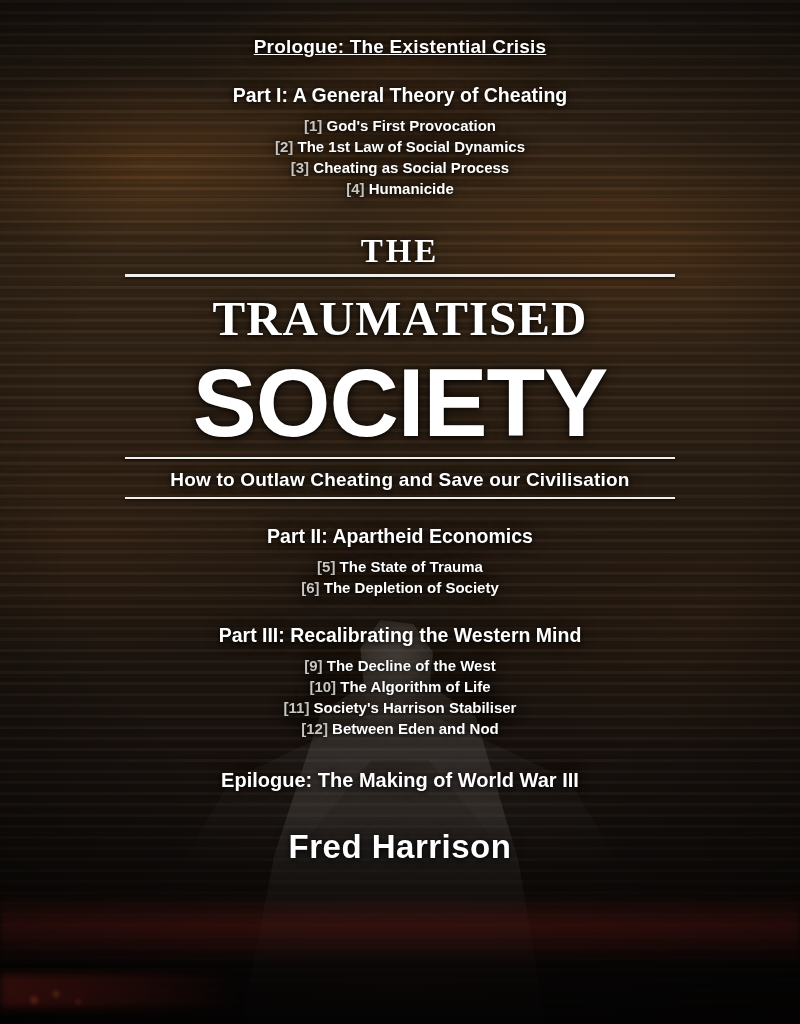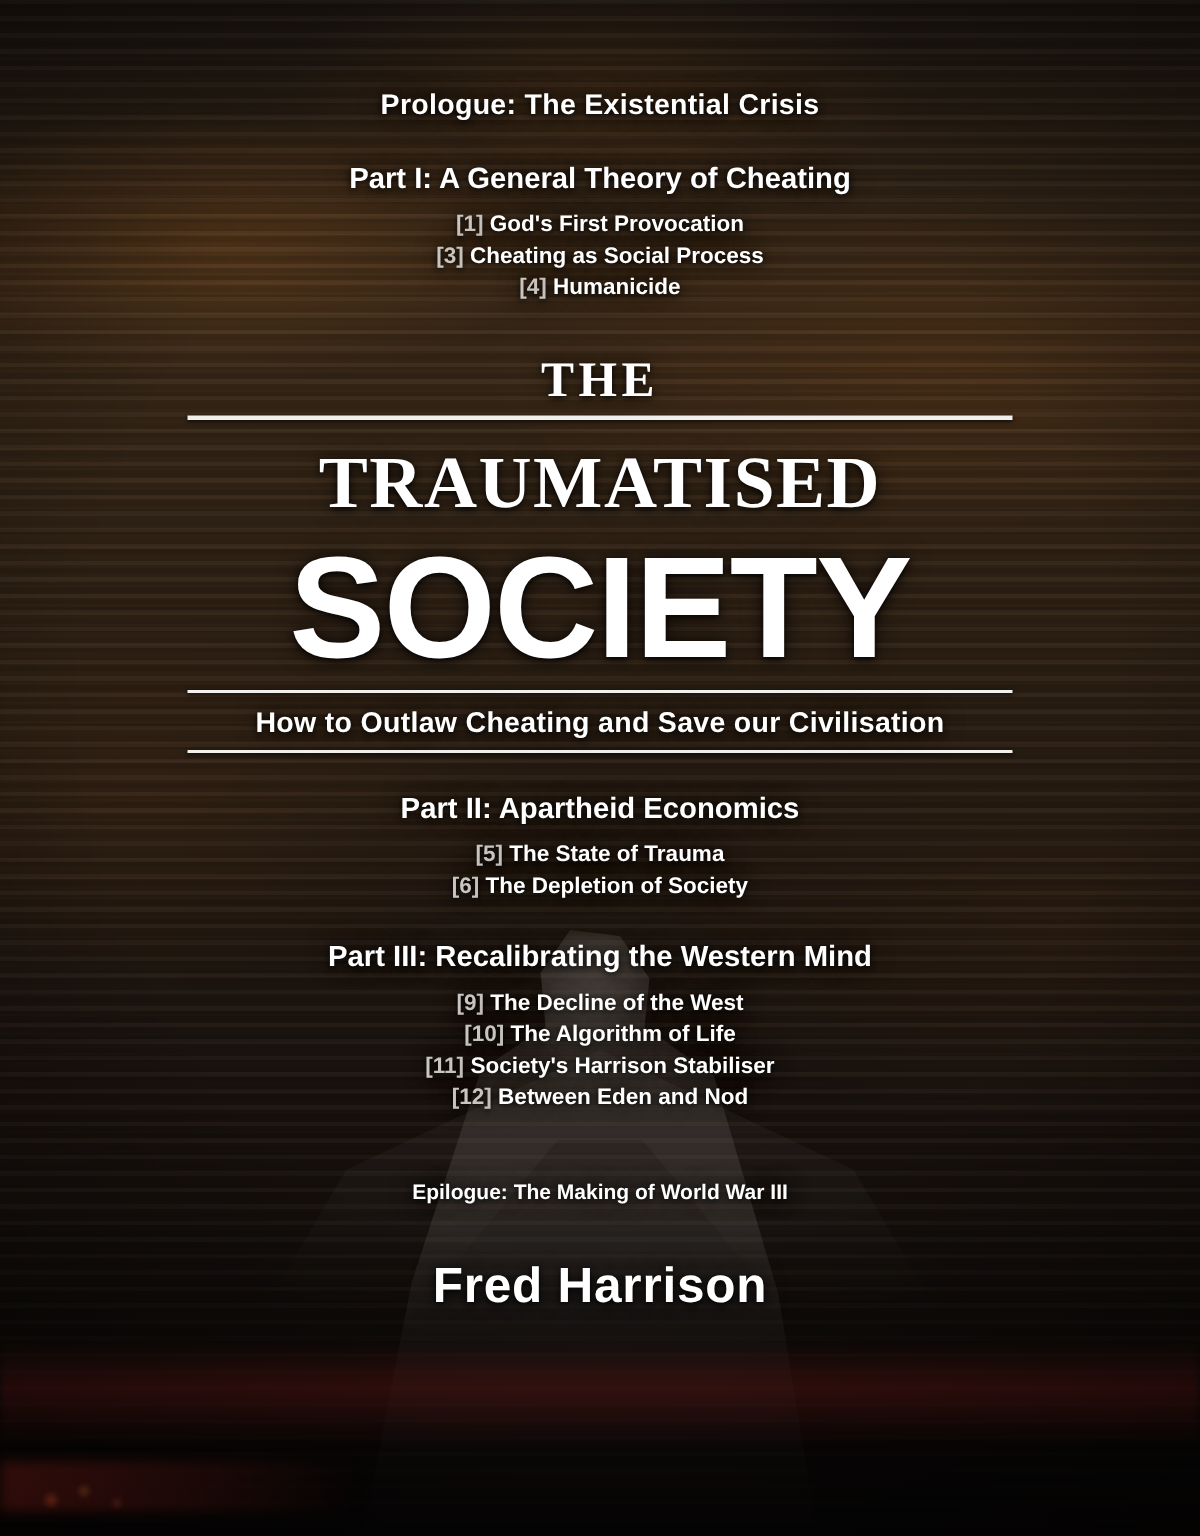--- a/index.html
+++ b/index.html
@@ -155,24 +155,25 @@
   .content {
     position: relative;
     z-index: 5;
     width: 100%;
     height: 100%;
     color: #ffffff;
     text-align: center;
     text-shadow: 0 1px 4px rgba(0,0,0,0.85), 0 0 14px rgba(0,0,0,0.6);
   }
   .prologue {
-    padding-top: 60px;
+    padding-top: 36px;
     font-size: 19px;
     font-weight: bold;
     letter-spacing: 0.2px;
+    text-decoration: underline;
   }
   .part-block {
     margin-top: 26px;
     text-align: center;
   }
   .part-heading {
     font-size: 19.5px;
     font-weight: bold;
     margin-bottom: 8px;
   }
@@ -225,22 +226,22 @@
     margin-top: -2px;
     text-align: center;
   }
   .subtitle {
     font-size: 19px;
     font-weight: bold;
     margin: 10px 0 6px 0;
     letter-spacing: 0.2px;
   }
   .epilogue {
-    margin-top: 44px;
-    font-size: 14px;
+    margin-top: 30px;
+    font-size: 20px;
     font-weight: bold;
   }
   .author {
     margin-top: 36px;
     font-size: 33px;
     font-weight: bold;
     letter-spacing: 0.5px;
   }
 </style>
 </head>
@@ -265,20 +266,24 @@
 
     <div class="prologue">Prologue: The Existential Crisis</div>
 
     <div class="part-block">
       <div class="part-heading">Part I: A General Theory of Cheating</div>
       <div class="chapter">
         <span class="num">[1]</span>
         <span>God's First Provocation</span>
       </div>
       <div class="chapter">
+        <span class="num">[2]</span>
+        <span>The 1st Law of Social Dynamics</span>
+      </div>
+      <div class="chapter">
         <span class="num">[3]</span>
         <span>Cheating as Social Process</span>
       </div>
       <div class="chapter">
         <span class="num">[4]</span>
         <span>Humanicide</span>
       </div>
     </div>
 
     <div class="title-block">

